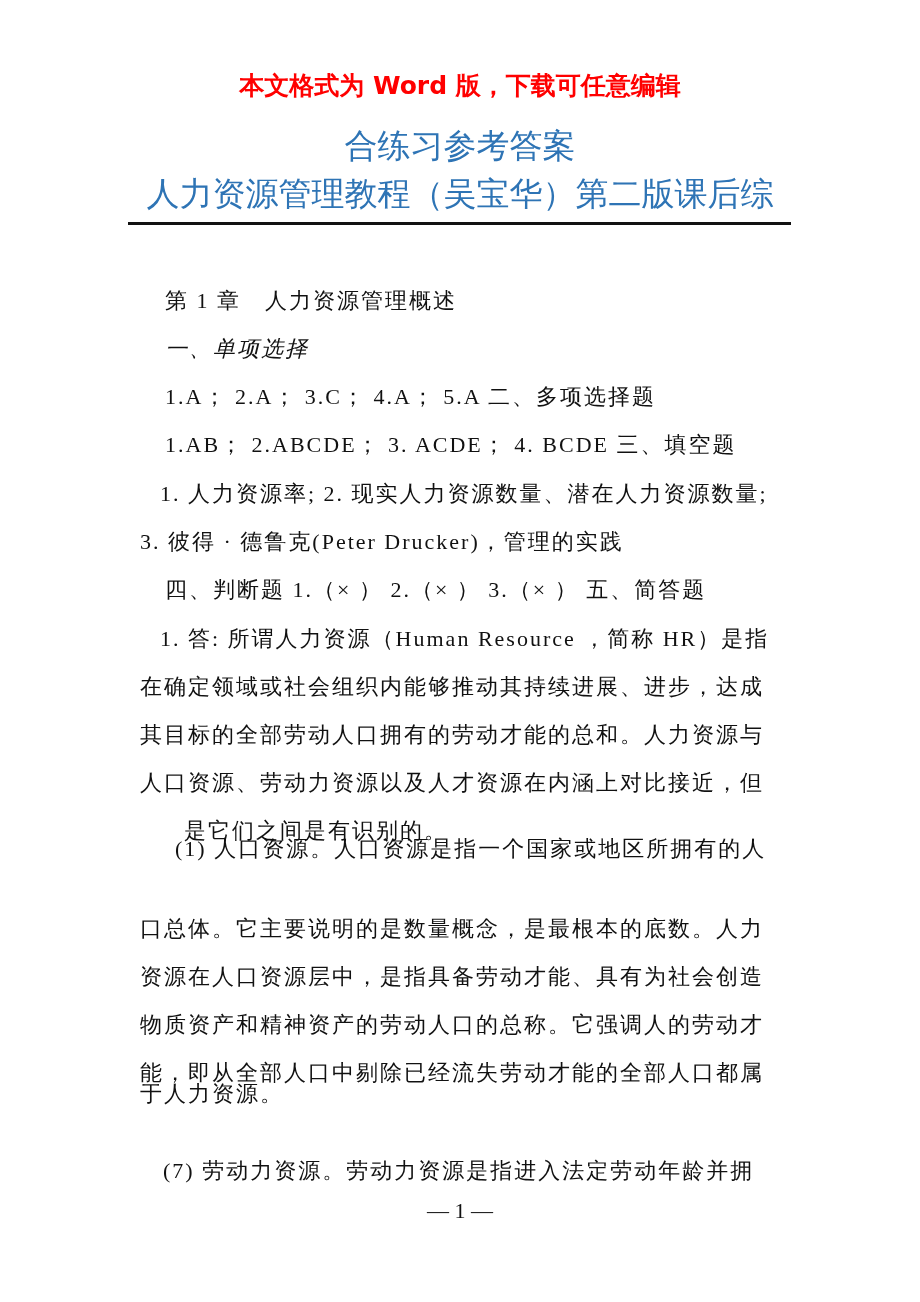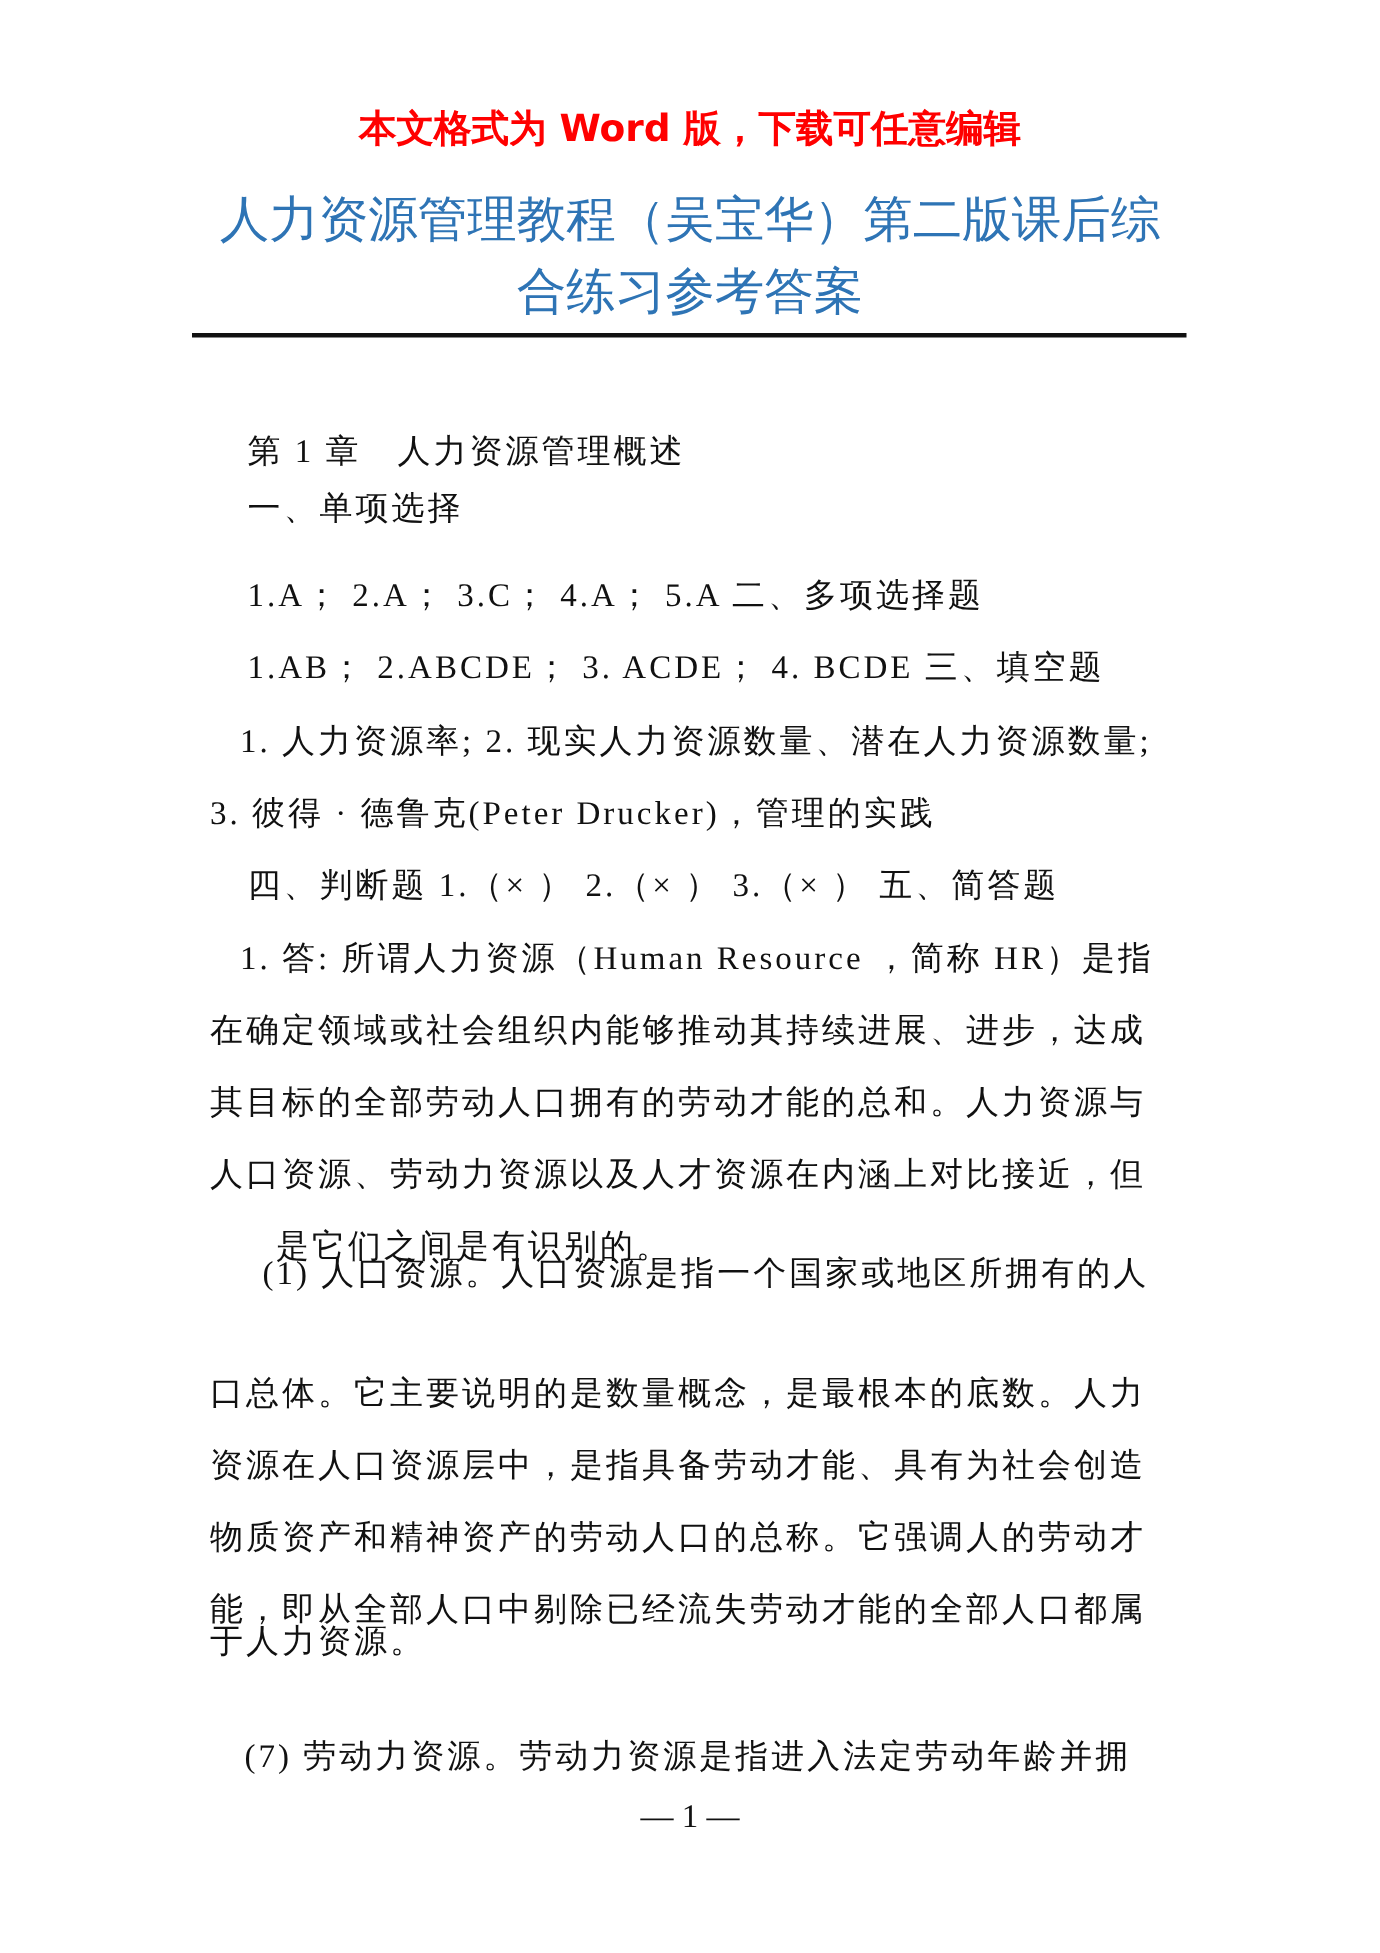--- a/index.html
+++ b/index.html
@@ -29,29 +29,29 @@
     }
   </style>
 </head>
 <body>
 
 <div class="page">
 
   <div class="notice">本文格式为 Word 版，下载可任意编辑</div>
 
   <div class="title">
+    <div>合练习参考答案</div>
     <div>人力资源管理教程（吴宝华）第二版课后综</div>
-    <div>合练习参考答案</div>
   </div>
 
   <div class="rule"></div>
 
   <div class="body-text">
     <div class="line" style="left:165px; top:286px;">第 1 章　人力资源管理概述</div>
-    <div class="line" style="left:165px; top:324px;">一、单项选择</div>
+    <div class="line" style="left:165px; top:334px;font-style:italic;">一、单项选择</div>
     <div class="line" style="left:165px; top:382px;">1.A；  2.A；  3.C；  4.A；  5.A  二、多项选择题</div>
     <div class="line" style="left:165px; top:430px;">1.AB；  2.ABCDE；  3. ACDE；  4. BCDE  三、填空题</div>
     <div class="line" style="left:160px; top:479px;">1. 人力资源率; 2. 现实人力资源数量、潜在人力资源数量;</div>
     <div class="line" style="left:140px; top:527px;">3. 彼得 · 德鲁克(Peter Drucker)，管理的实践</div>
     <div class="line" style="left:165px; top:575px;">四、判断题 1.（×  ）  2.（×  ）  3.（×  ）  五、简答题</div>
 
     <div class="line" style="left:160px; top:624px;">1. 答: 所谓人力资源（Human Resource  ，简称 HR）是指</div>
     <div class="line" style="left:140px; top:672px;">在确定领域或社会组织内能够推动其持续进展、进步，达成</div>
     <div class="line" style="left:140px; top:720px;">其目标的全部劳动人口拥有的劳动才能的总和。人力资源与</div>
     <div class="line" style="left:140px; top:768px;">人口资源、劳动力资源以及人才资源在内涵上对比接近，但</div>

